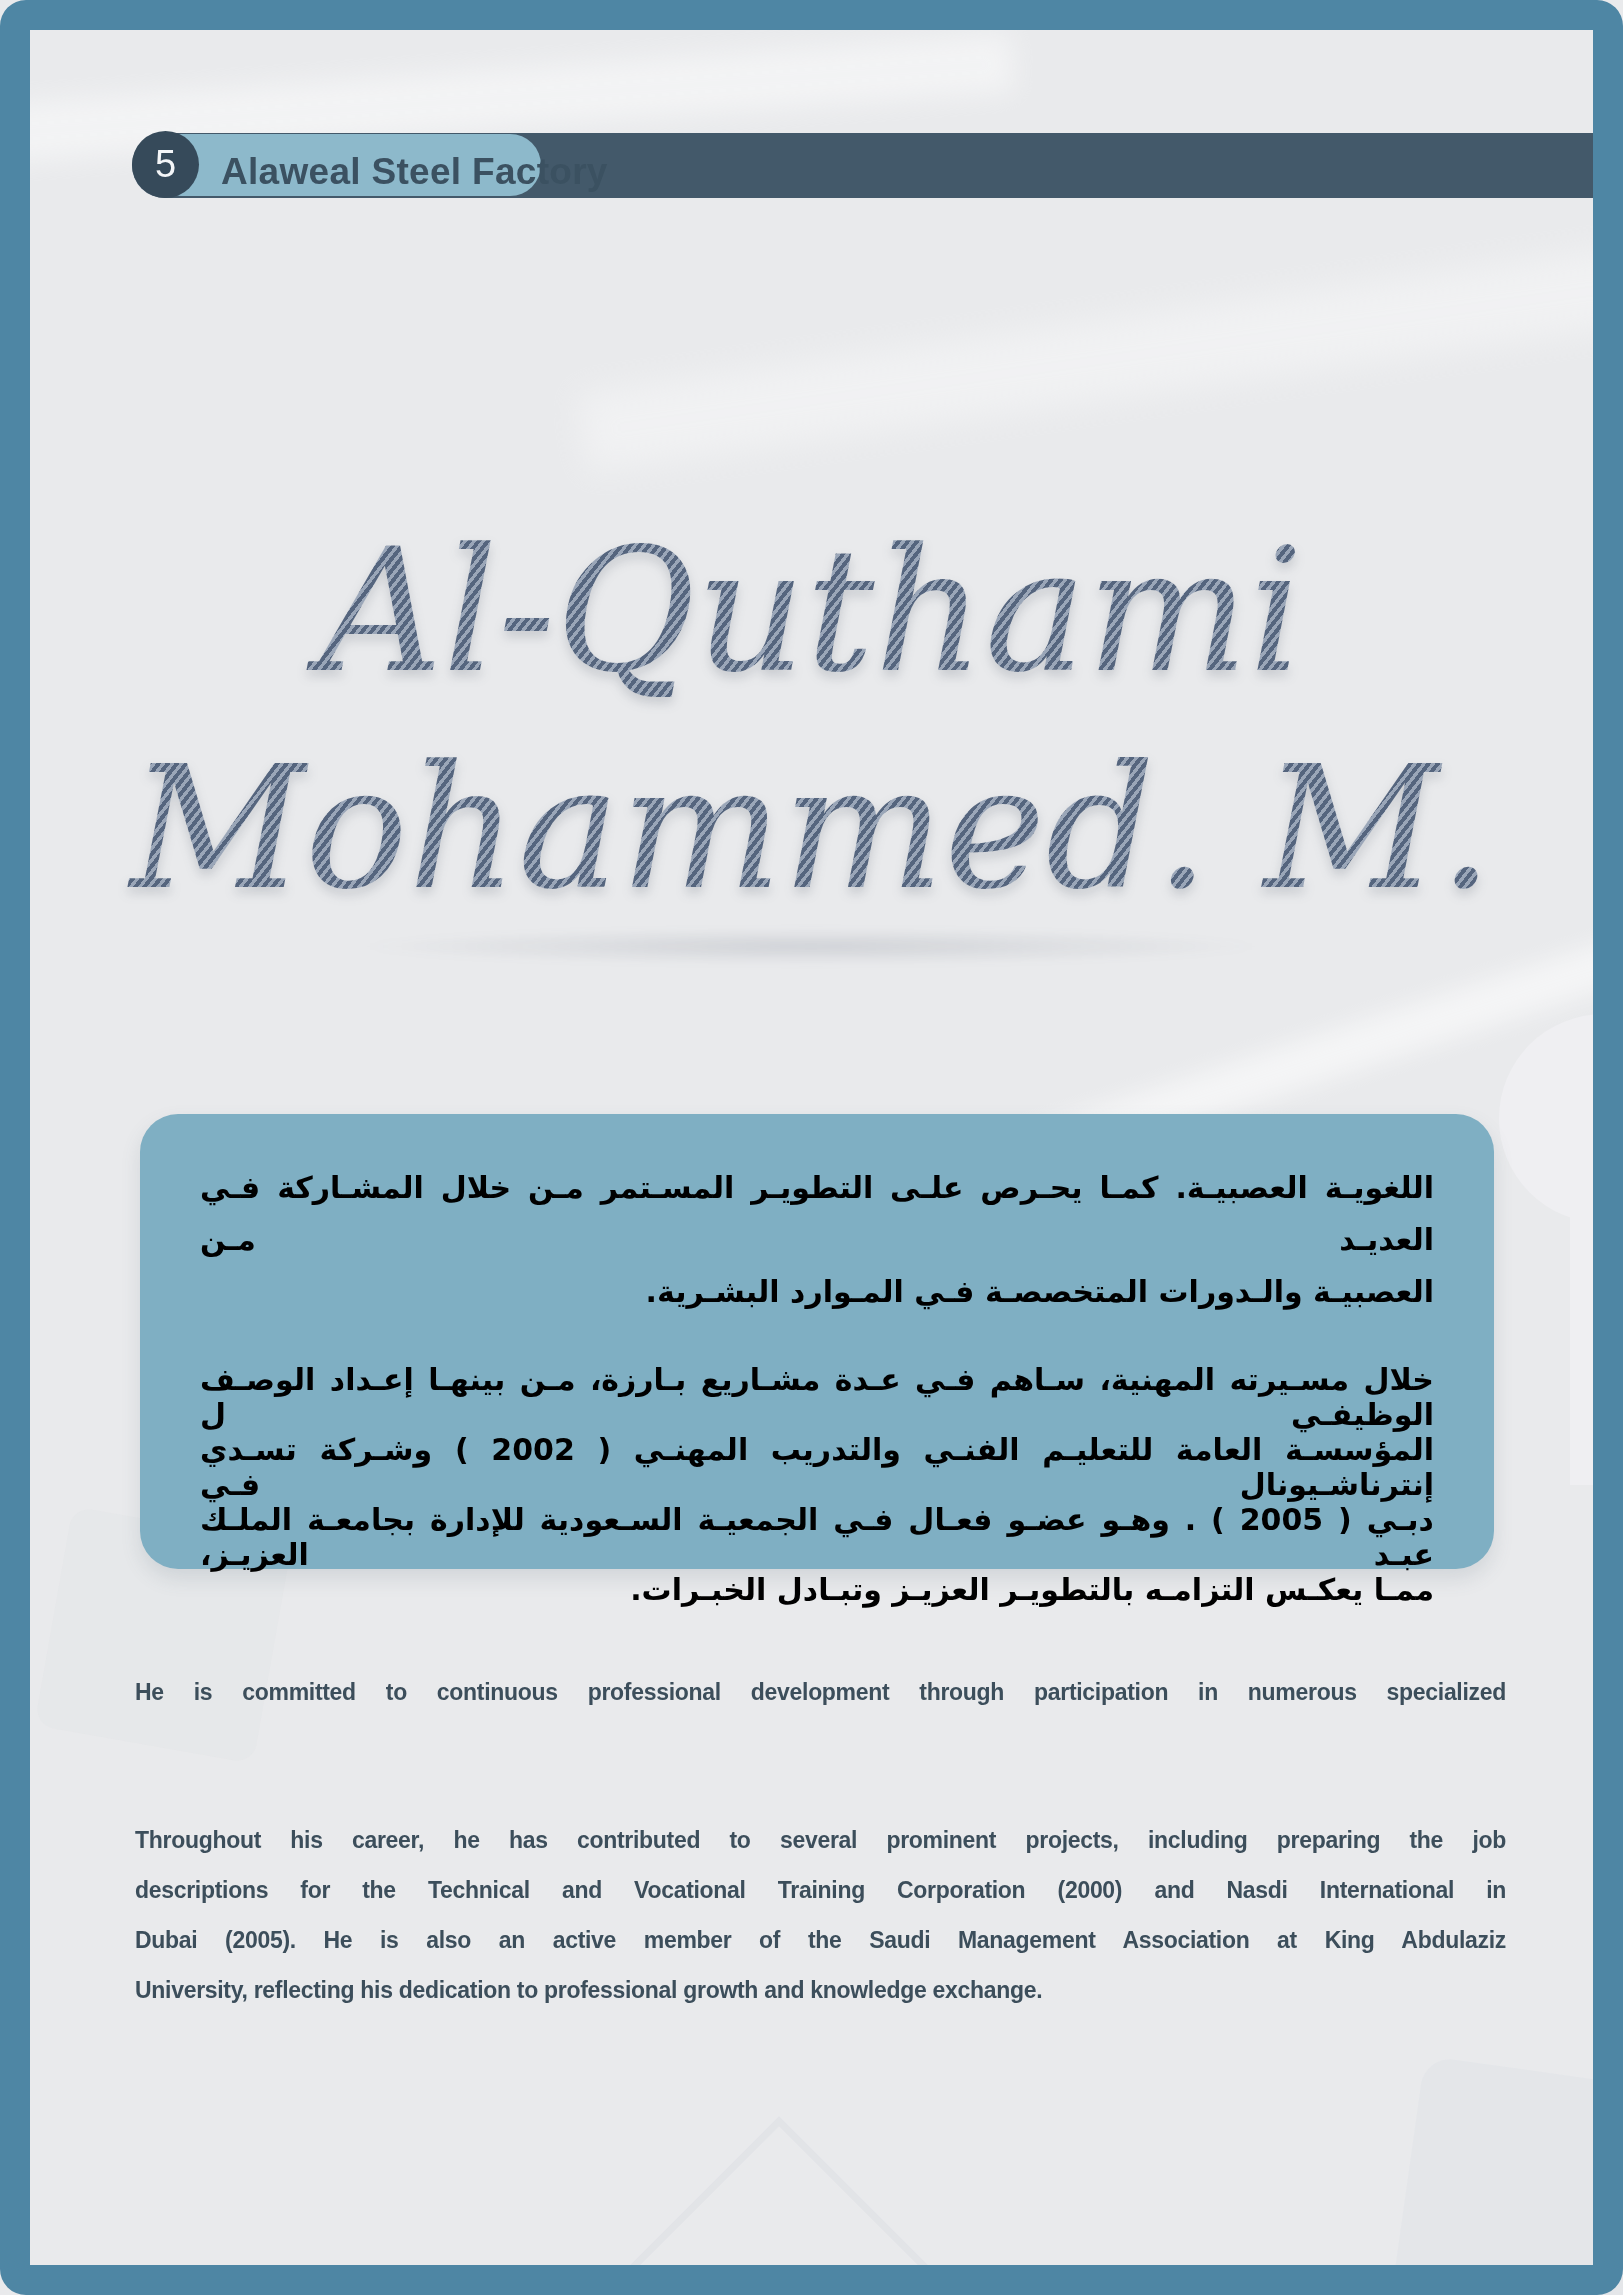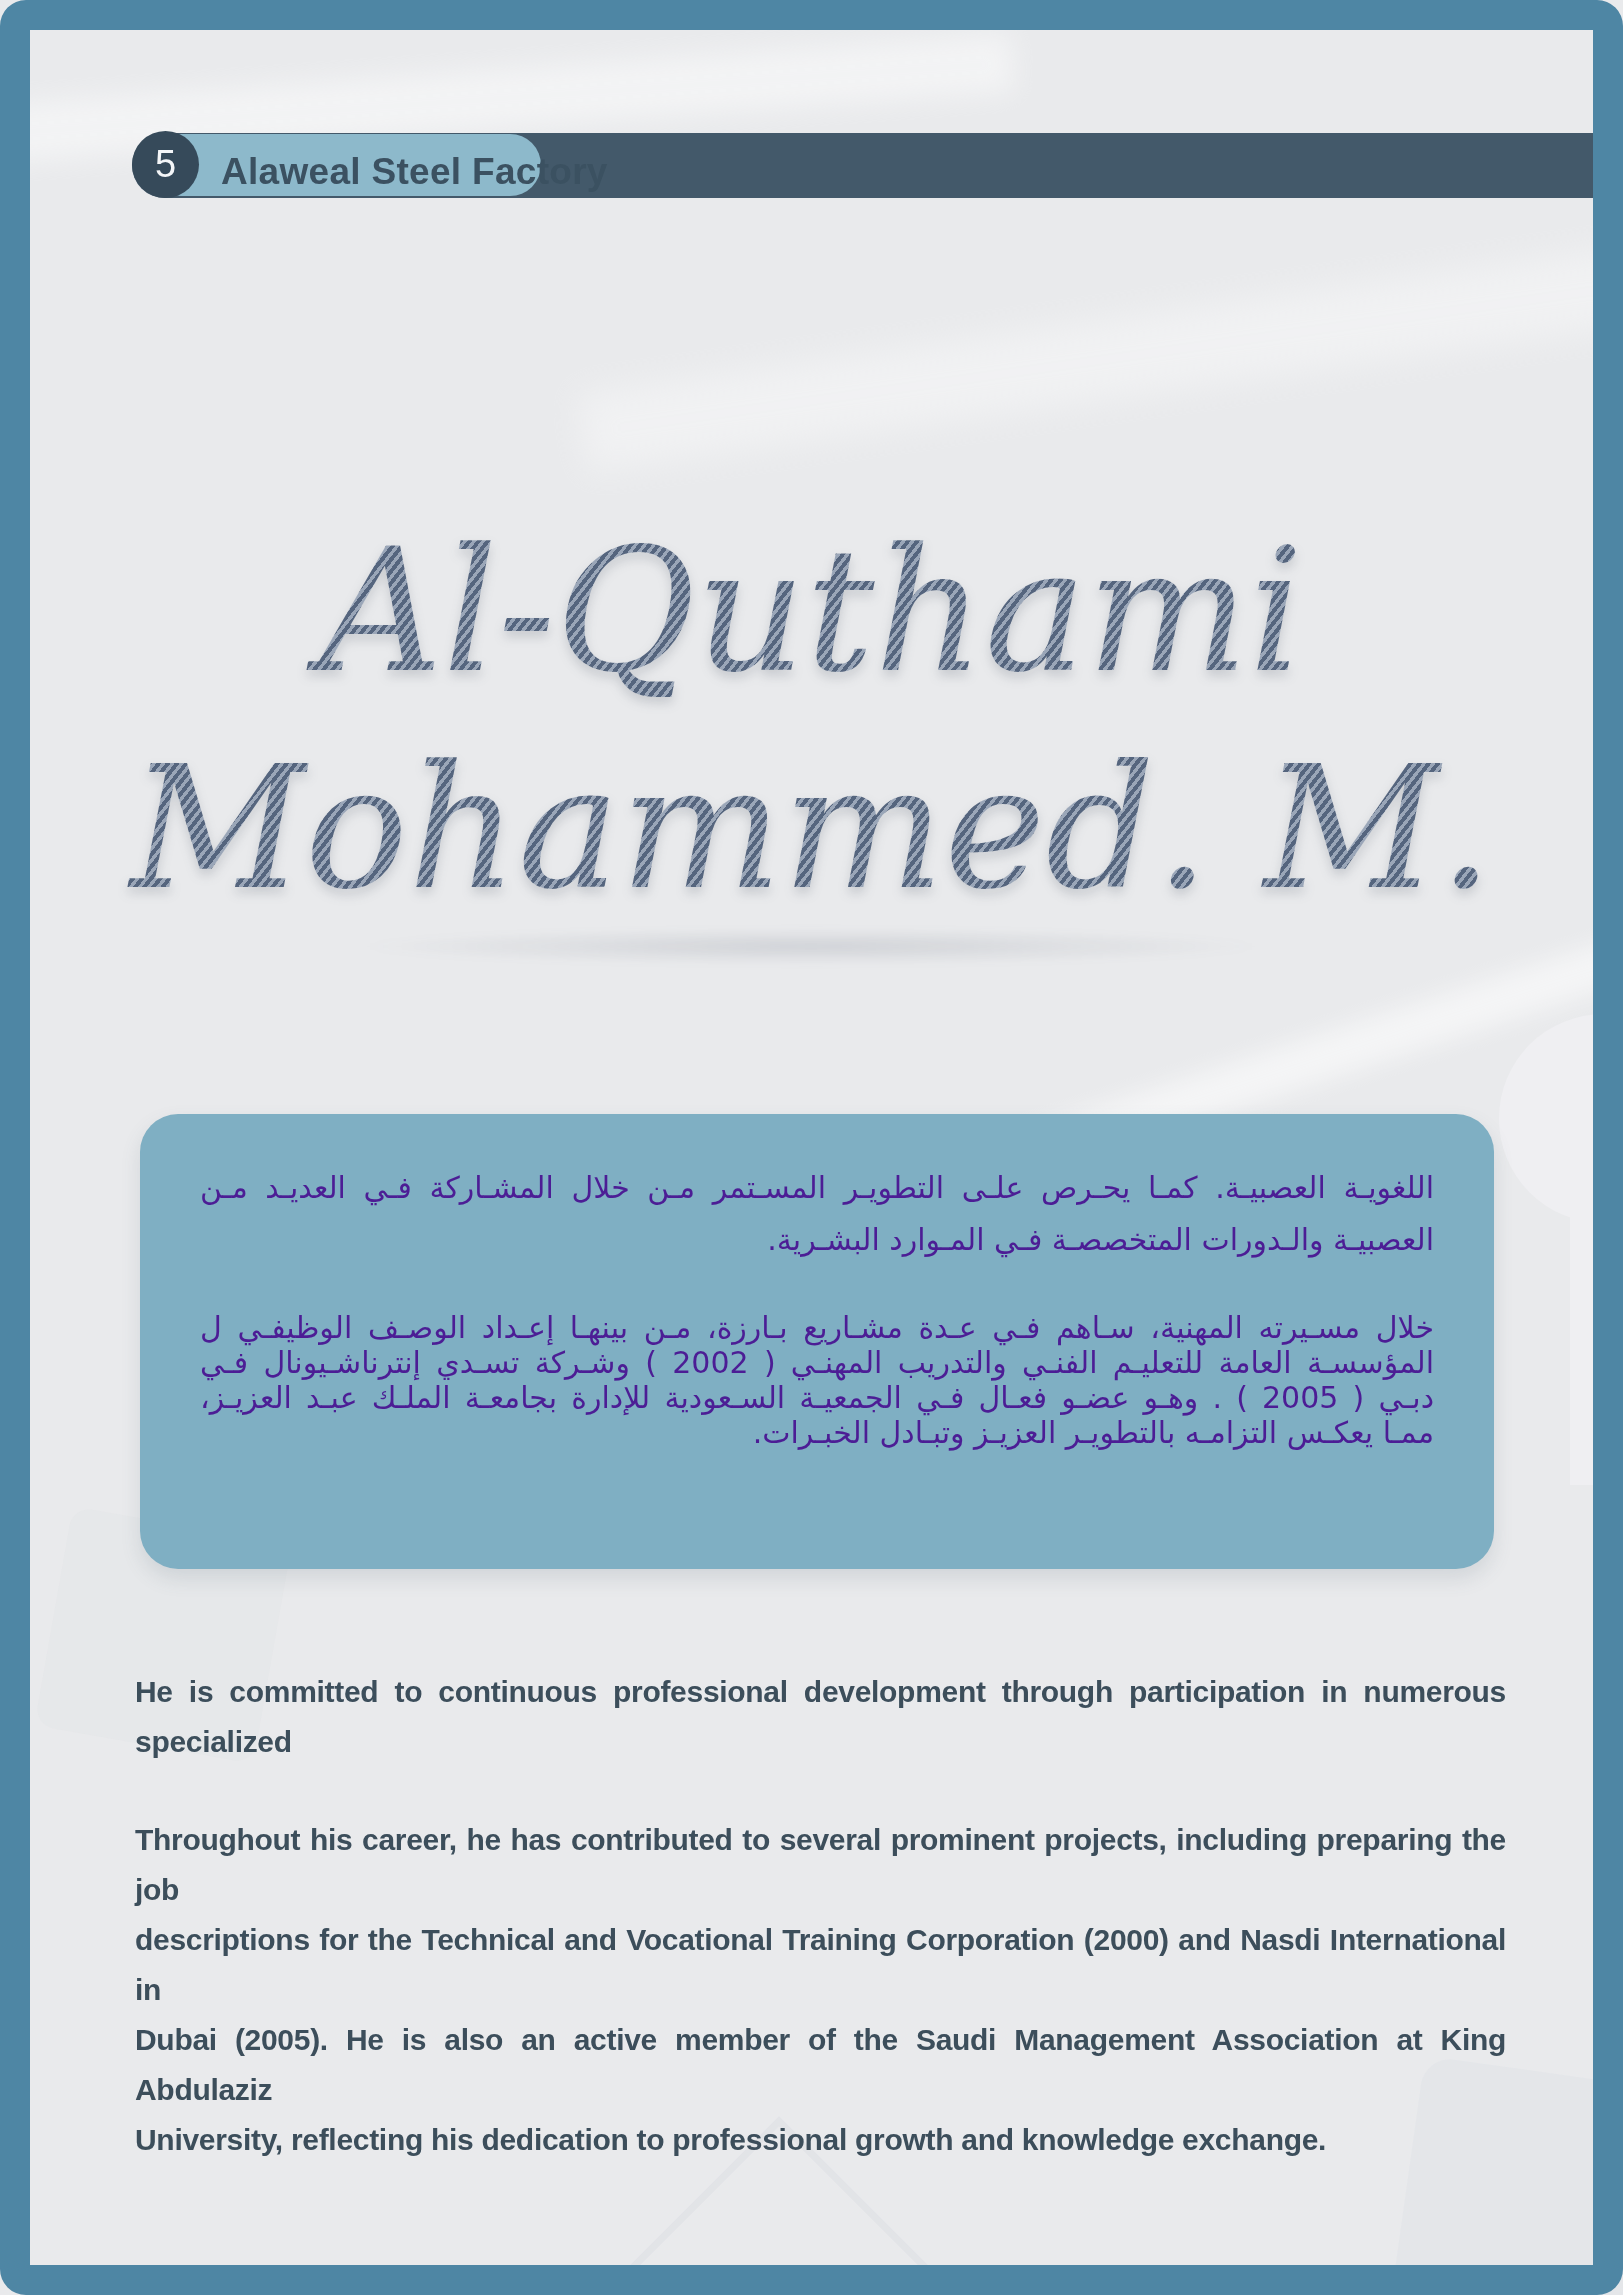--- a/index.html
+++ b/index.html
@@ -69,37 +69,37 @@
   }
   
   .arabic-box{
     position:absolute;left:140px;top:1114px;width:1354px;height:455px;z-index:4;
     background:#7fafc3;border-radius:38px;box-sizing:border-box;
     padding:48px 60px 0 60px;
     box-shadow:0 9.2px 19.6px rgba(80,100,115,.15);
     direction:rtl;
   }
   .ar-line{
-    font-family:"DejaVu Sans", sans-serif;font-weight:400;
-    font-size:30px;line-height:52px;color:#4c1d95;
+    font-family:"DejaVu Sans", sans-serif;font-weight:700;
+    font-size:30px;line-height:52px;color:#000000;
     text-align:justify;text-align-last:justify;
     white-space:normal;
   }
   .ar-para2 .ar-line{line-height:35px;}
   .ar-line.ar-last{text-align:right;text-align-last:right;}
   .ar-gap{height:44px;}
   
   .en-para{
     position:absolute;left:135px;width:1371px;z-index:4;
     font-family:"Liberation Sans", sans-serif;
   }
   .en-p1{top:1667px;}
   .en-p2{top:1815px;}
   .en-line{
-    font-size:30px;line-height:50px;font-weight:700;color:#3c4e5b;
+    font-size:23px;line-height:50px;font-weight:700;color:#3c4e5b;
     letter-spacing:-0.3px;
     text-align:justify;text-align-last:justify;
   }
   .en-line.en-last{text-align:left;text-align-last:left;}
 </style>
 </head>
 <body>
 
 <div class="page">
 

